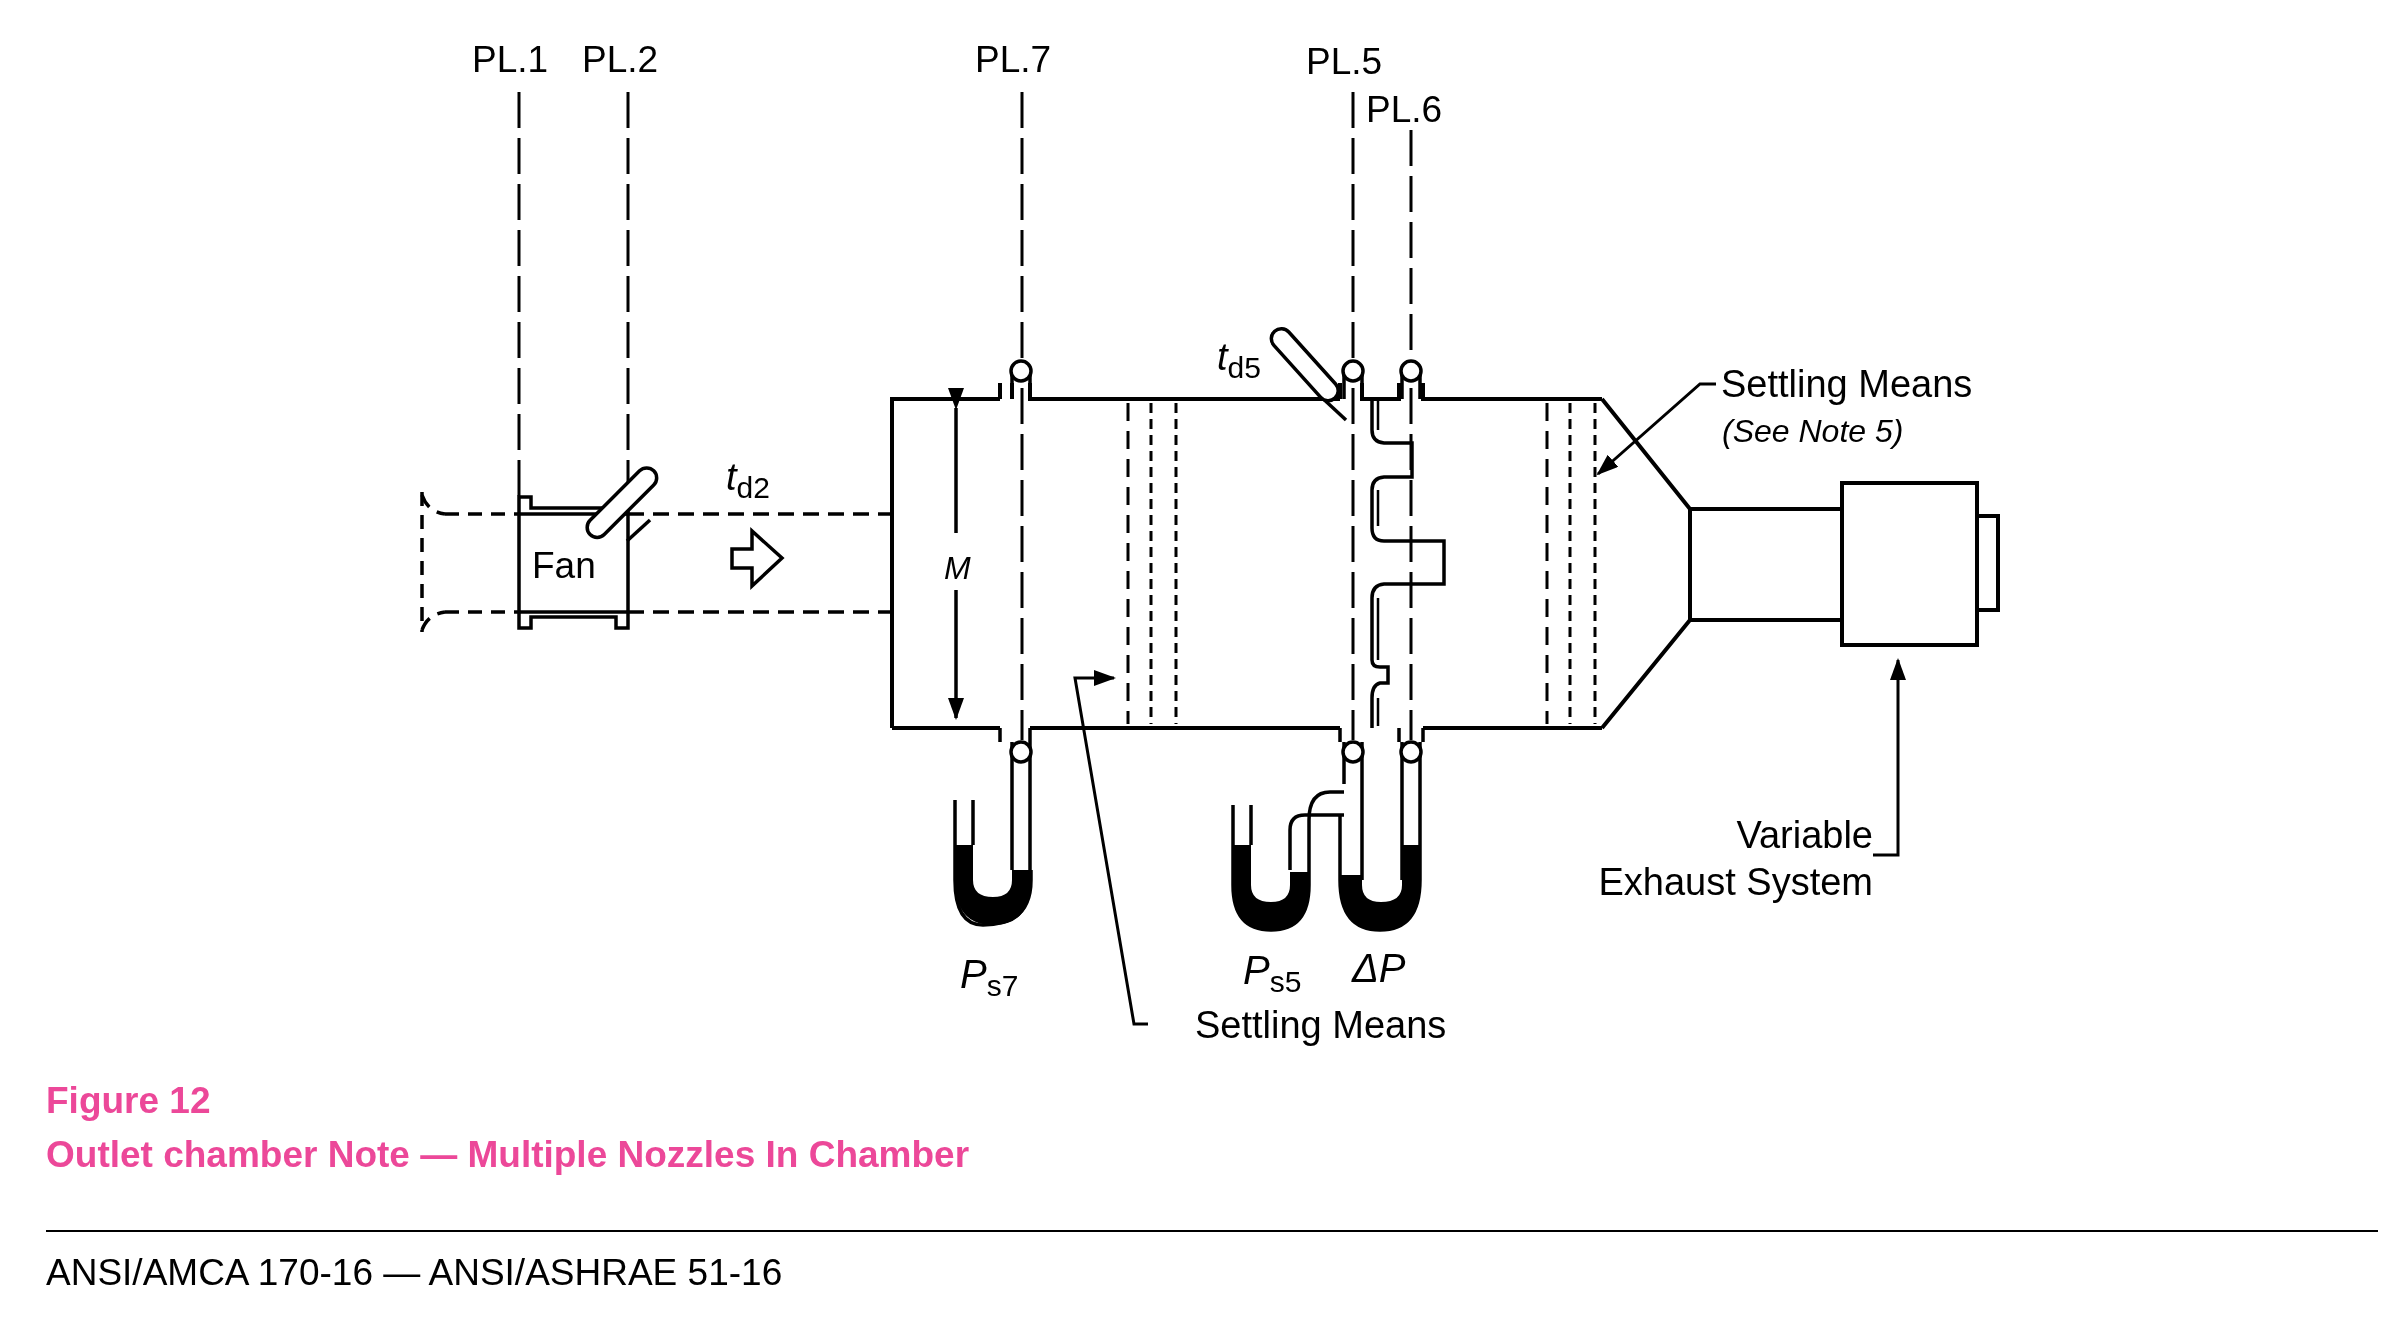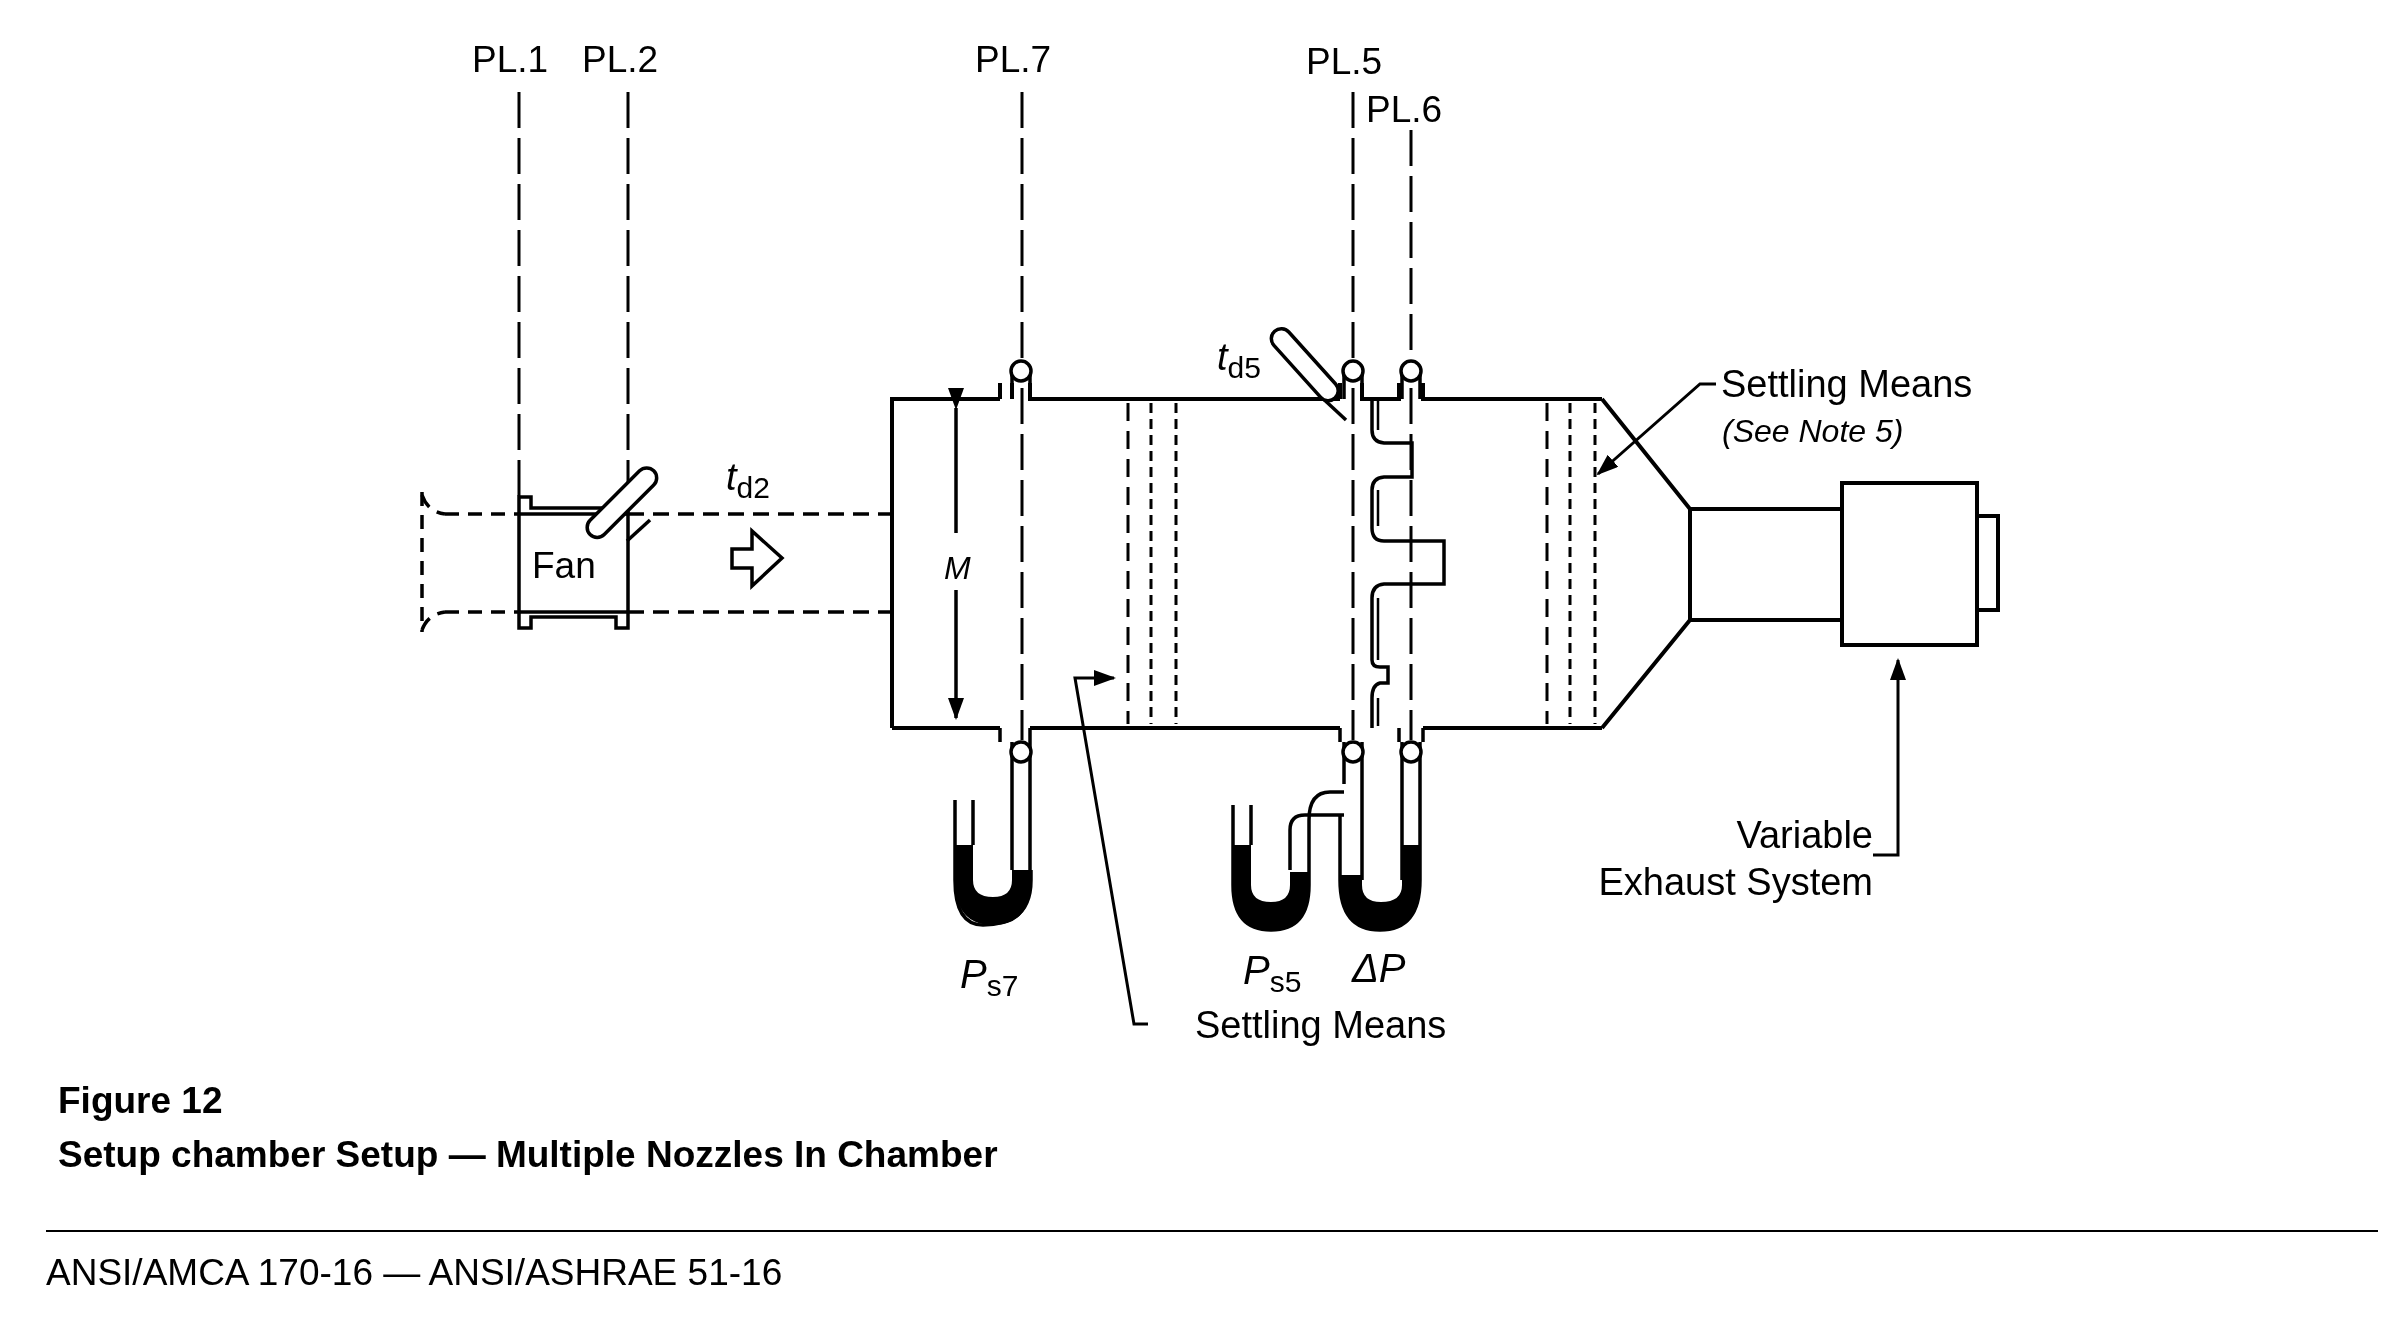--- a/index.html
+++ b/index.html
@@ -1,19 +1,19 @@
 <!DOCTYPE html>
 <html><head>
 <meta charset="utf-8">
 <style>
   html, body { margin:0; padding:0; background:#ffffff; }
   body { width:2400px; height:1330px; position:relative; overflow:hidden; font-family:"Liberation Sans", sans-serif; color:#000; }
   svg#diagram { position:absolute; left:0; top:0; }
   .lbl { font-family:"Liberation Sans", sans-serif; fill:#000; }
-  .caption { position:absolute; left:58px; font-family:"Liberation Sans", sans-serif; font-weight:bold; font-size:37px; color:#000000; white-space:nowrap; }
+  .caption { position:absolute; left:46px; font-family:"Liberation Sans", sans-serif; font-weight:bold; font-size:37px; color:#ec4899; white-space:nowrap; }
   .rule { position:absolute; left:46px; width:2332px; top:1230px; height:0; border-top:2px solid #000; }
   .footer { position:absolute; left:46px; top:1252px; font-family:"Liberation Sans", sans-serif; font-size:37px; white-space:nowrap; }
 </style>
 </head>
 <body>
 
 <svg id="diagram" width="2400" height="1330" viewBox="0 0 2400 1330" xmlns="http://www.w3.org/2000/svg">
   <defs>
     <marker id="arrowhead" markerWidth="10" markerHeight="10" refX="9" refY="5" orient="auto" markerUnits="userSpaceOnUse">
       <path d="M0,0 L10,5 L0,10 z" fill="#000"></path>
@@ -174,15 +174,15 @@
   </g>
 
   <g stroke="#000" stroke-width="3" fill="none">
     <path d="M1873,855 L1898,855 L1898,735 L1898,660" marker-end="url(#arrowhead-lg)"></path>
   </g>
   <text class="lbl" x="1873" y="848" font-size="38" text-anchor="end">Variable</text>
   <text class="lbl" x="1873" y="895" font-size="38" text-anchor="end">Exhaust System</text>
 </svg>
 
 <div class="caption" style="top:1080px;">Figure 12</div>
-<div class="caption" style="top:1134px;">Setup chamber Setup — Multiple Nozzles In Chamber</div>
+<div class="caption" style="top:1134px;">Outlet chamber Note — Multiple Nozzles In Chamber</div>
 <div class="rule"></div>
 <div class="footer">ANSI/AMCA 170-16 — ANSI/ASHRAE 51-16</div>
 
 </body></html>

